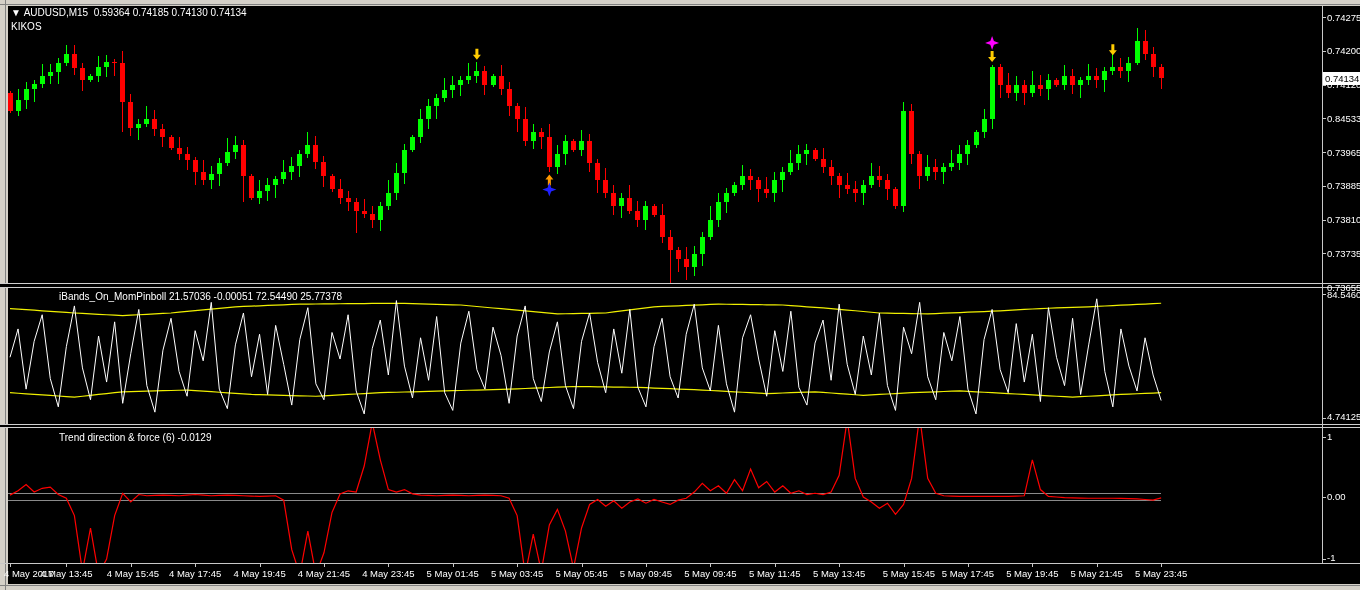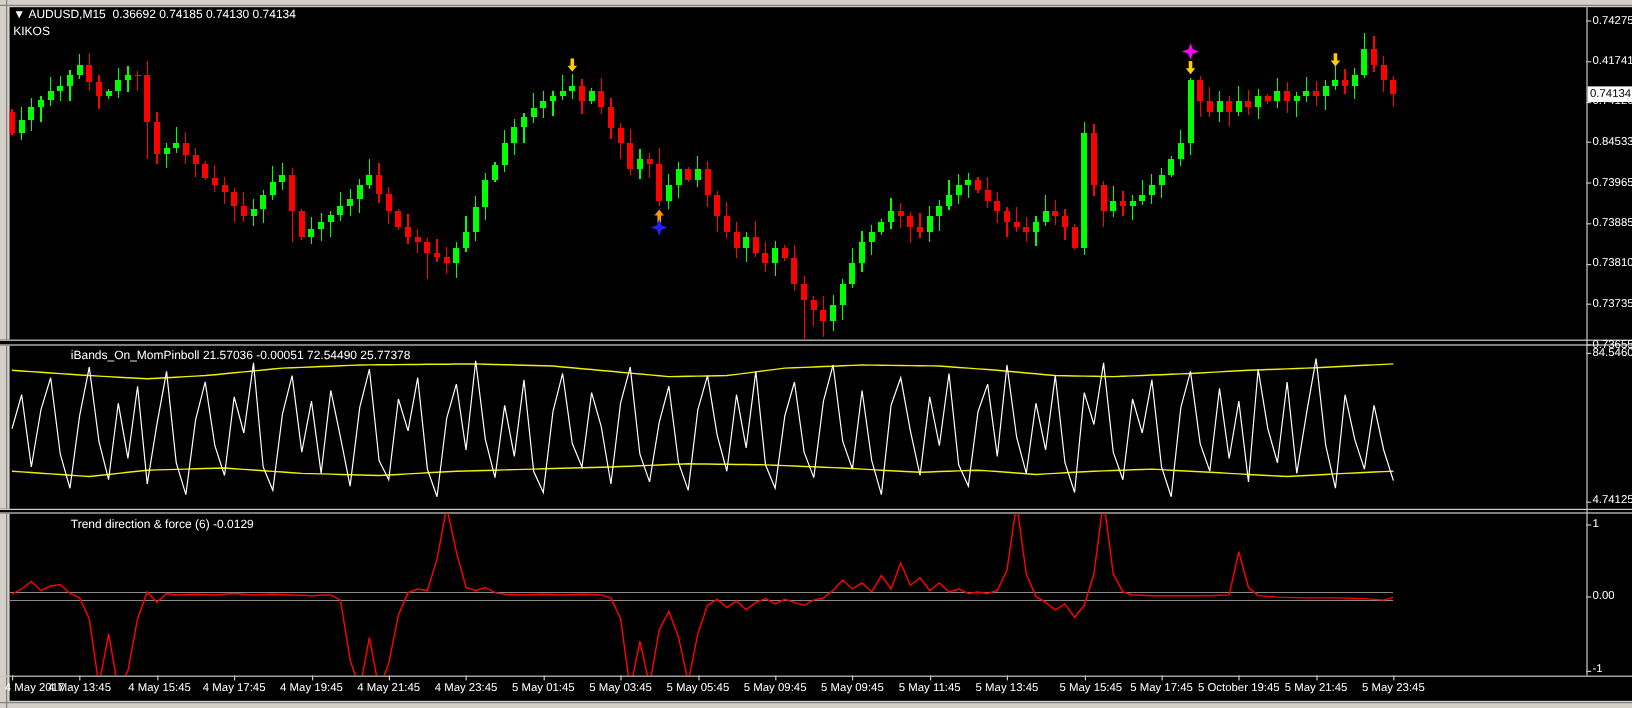--- a/index.html
+++ b/index.html
@@ -359,38 +359,38 @@
       <div class="l" style="bottom:0"></div>
   </div>
   <div class="sep" style="top:424px;height:4px">
     <div class="l" style="top:0"></div>
       <div class="l" style="bottom:0"></div>
   </div>
 
   <div id="axis-line-v"></div>
   <div id="time-sep"></div>
 
-  <div class="hdr" style="left:11px;top:7px"><span>▼</span>&nbsp;<span>AUDUSD,M15</span>&nbsp;&nbsp;<span>0.36692 0.74185 0.74130 0.74134</span></div>
+  <div class="hdr" style="left:11px;top:7px"><span>▼</span>&nbsp;<span>AUDUSD,M15</span>&nbsp;&nbsp;<span>0.59364 0.74185 0.74130 0.74134</span></div>
   <div class="hdr" style="left:11px;top:21px">KIKOS</div>
 
   <div class="panel-label" style="top:291px"><span>iBands_On_MomPinboll</span>&nbsp;<span>21.57036 -0.00051 72.54490 25.77378</span></div>
   <div class="panel-label" style="top:432px"><span>Trend direction &amp; force (6)</span>&nbsp;<span>-0.0129</span></div>
 
   <div id="price-box" style="top: 71.9032px;">0.74134</div>
   <div class="axis-label" style="left:1327px;top:289px">84.5460</div>
   <div class="axis-label" style="left:1327px;top:411px">4.74125</div>
   <div class="axis-label" style="left:1327px;top:431px">1</div>
   <div class="axis-label" style="left:1327px;top:491px">0.00</div>
   <div class="axis-label" style="left:1327px;top:552px">-1</div>
 
   <div id="labels-root">
       <div class="tick-h" style="left:1322px;top:17px"></div>
       <div class="axis-label" style="left:1327px;top:11.5px">0.74275</div>
       <div class="tick-h" style="left:1322px;top:50.75px"></div>
-      <div class="axis-label" style="left:1327px;top:45.25px">0.41741</div>
+      <div class="axis-label" style="left:1327px;top:45.25px">0.74200</div>
       <div class="tick-h" style="left:1322px;top:84.5px"></div>
       <div class="axis-label" style="left:1327px;top:79px">0.74120</div>
       <div class="tick-h" style="left:1322px;top:118.25px"></div>
       <div class="axis-label" style="left:1327px;top:112.75px">0.84533</div>
       <div class="tick-h" style="left:1322px;top:152px"></div>
       <div class="axis-label" style="left:1327px;top:146.5px">0.73965</div>
       <div class="tick-h" style="left:1322px;top:185.75px"></div>
       <div class="axis-label" style="left:1327px;top:180.25px">0.73885</div>
       <div class="tick-h" style="left:1322px;top:219.5px"></div>
       <div class="axis-label" style="left:1327px;top:214px">0.73810</div>
@@ -429,19 +429,19 @@
       <div class="axis-label" style="left:710.35px;top:568px;transform:translateX(-50%)">5 May 09:45</div>
       <div class="tick-v" style="left:774.7500000000001px;top:563px"></div>
       <div class="axis-label" style="left:774.7500000000001px;top:568px;transform:translateX(-50%)">5 May 11:45</div>
       <div class="tick-v" style="left:839.1500000000001px;top:563px"></div>
       <div class="axis-label" style="left:839.1500000000001px;top:568px;transform:translateX(-50%)">5 May 13:45</div>
       <div class="tick-v" style="left:903.5500000000001px;top:563px"></div>
       <div class="axis-label" style="left:909px;top:568px;transform:translateX(-50%)">5 May 15:45</div>
       <div class="tick-v" style="left:967.95px;top:563px"></div>
       <div class="axis-label" style="left:967.95px;top:568px;transform:translateX(-50%)">5 May 17:45</div>
       <div class="tick-v" style="left:1032.3500000000001px;top:563px"></div>
-      <div class="axis-label" style="left:1032.3500000000001px;top:568px;transform:translateX(-50%)">5 October 19:45</div>
+      <div class="axis-label" style="left:1032.3500000000001px;top:568px;transform:translateX(-50%)">5 May 19:45</div>
       <div class="tick-v" style="left:1096.75px;top:563px"></div>
       <div class="axis-label" style="left:1096.75px;top:568px;transform:translateX(-50%)">5 May 21:45</div>
       <div class="tick-v" style="left:1161.15px;top:563px"></div>
       <div class="axis-label" style="left:1161.15px;top:568px;transform:translateX(-50%)">5 May 23:45</div>
     </div>
 </div>
 
 </body></html>

